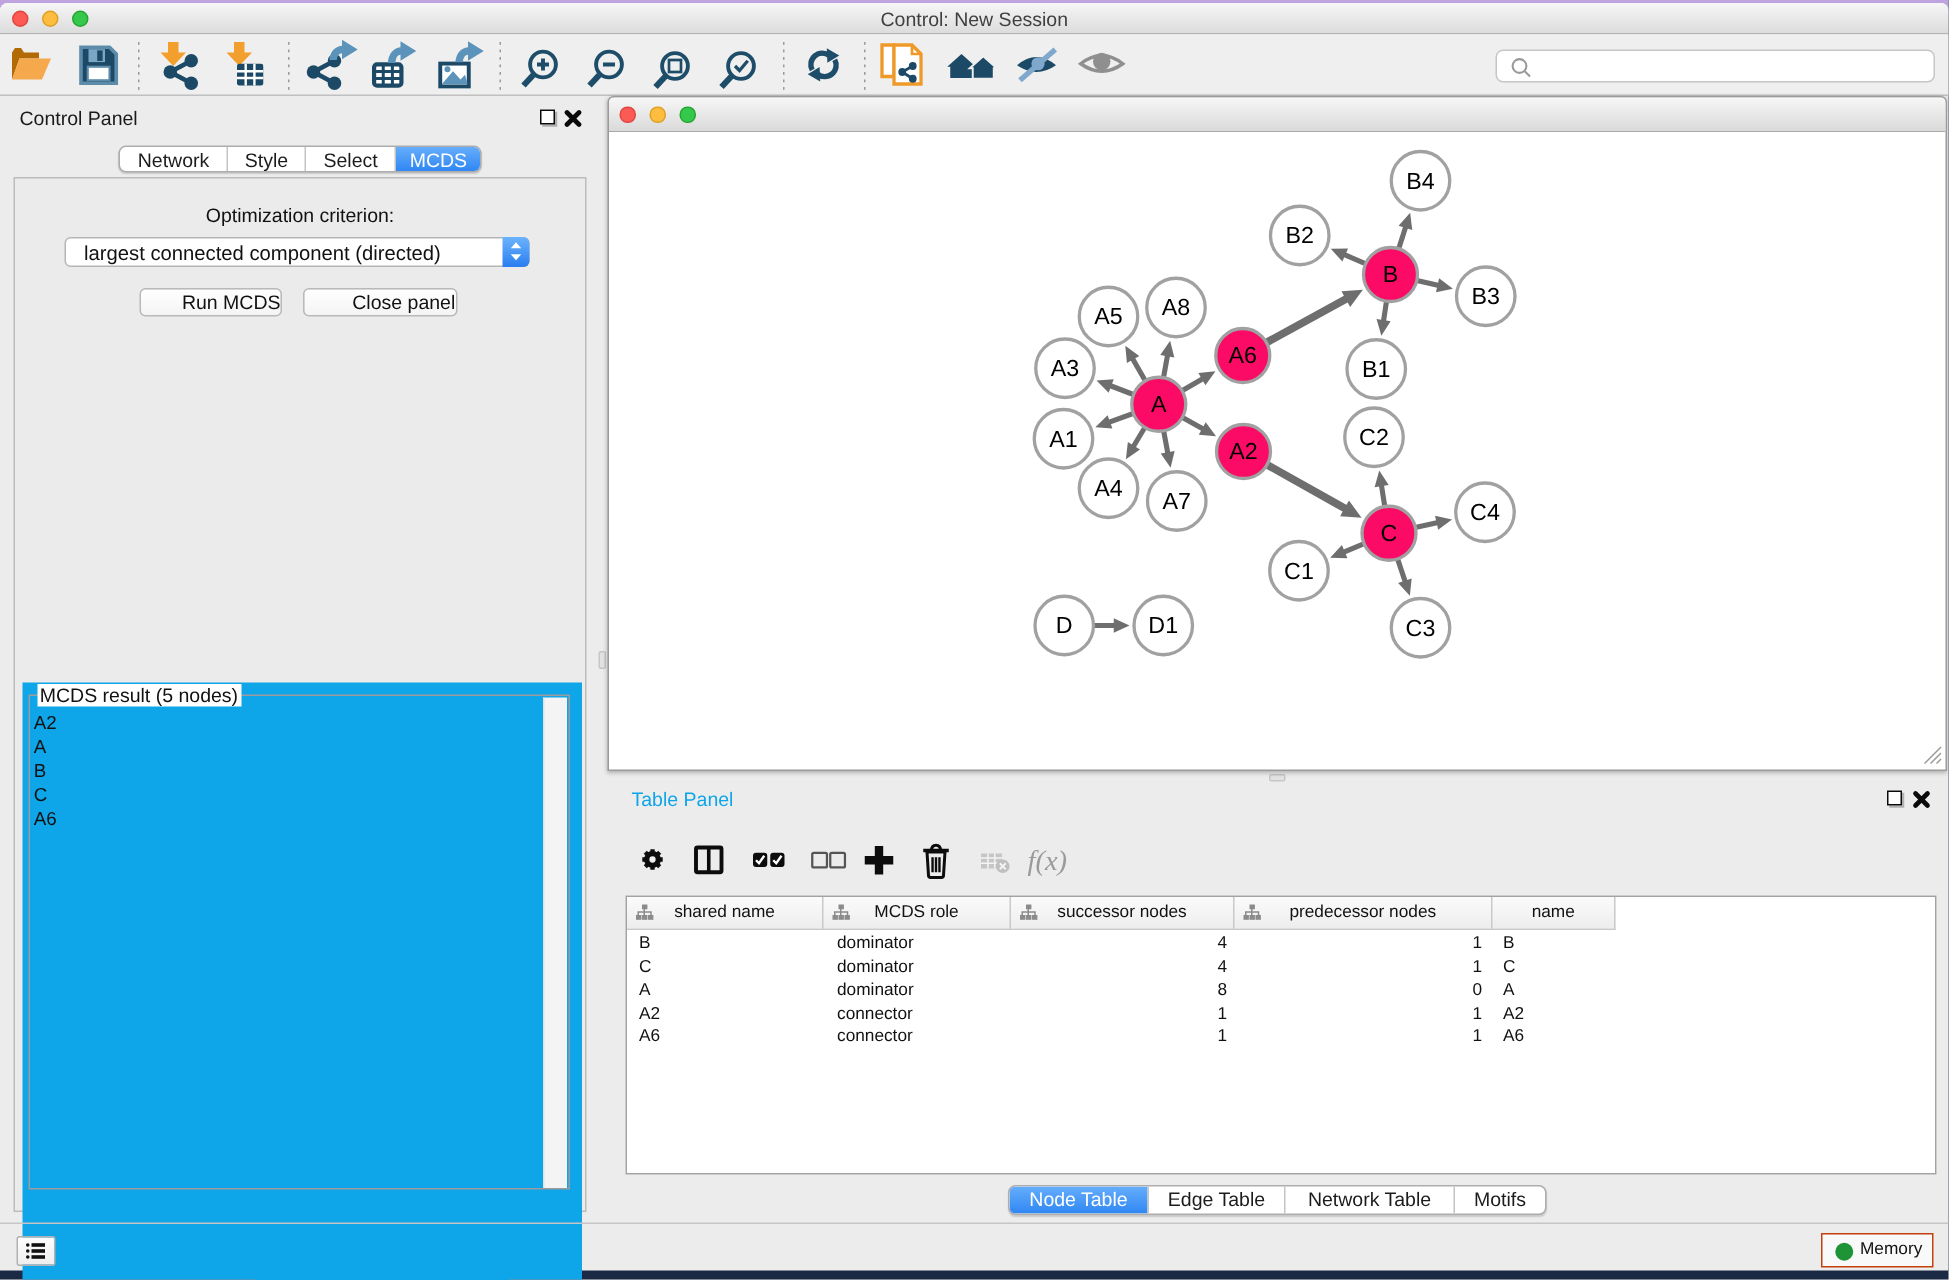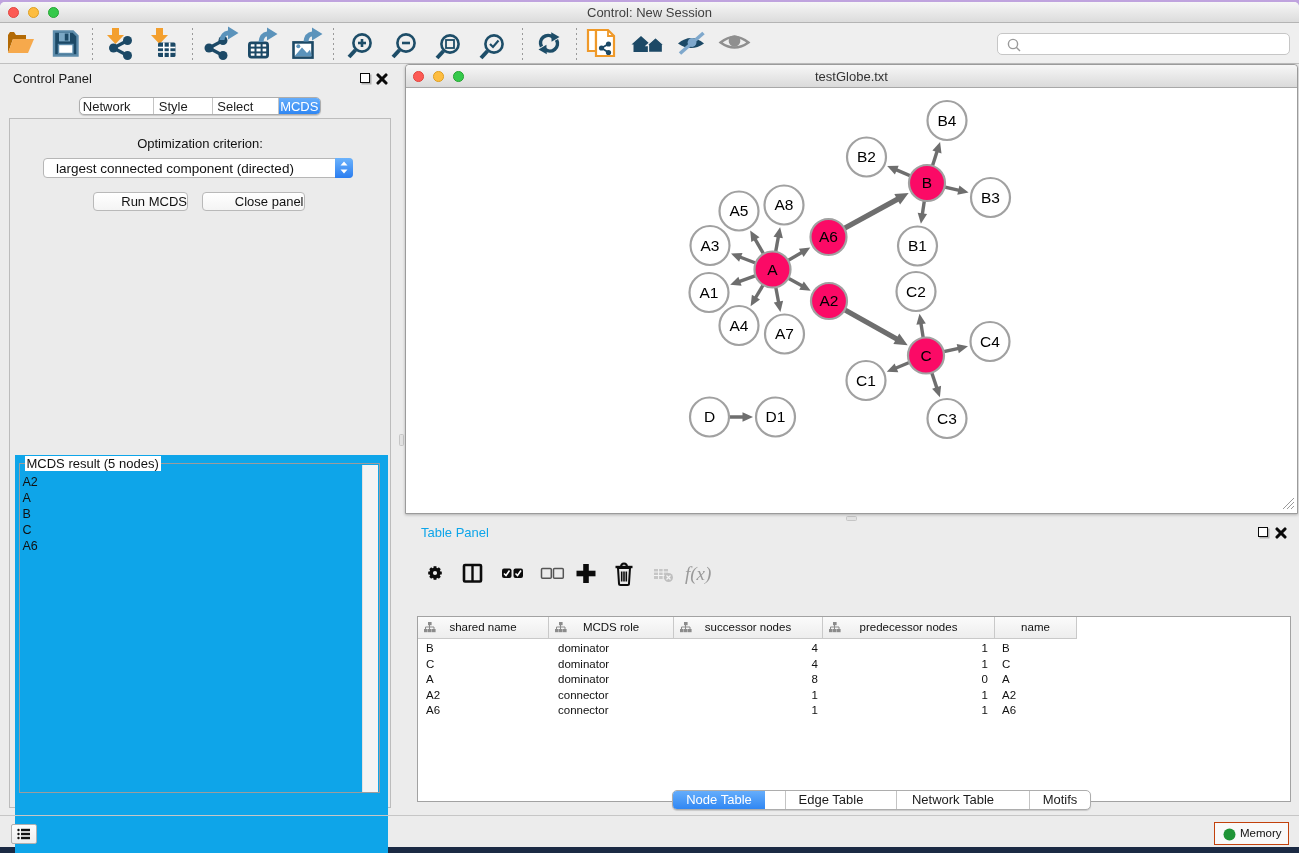--- a/index.html
+++ b/index.html
@@ -18,21 +18,21 @@
   #wtitle { left:0; width:1299px; top:3px; text-align:center; font-size:13px; color:#404040; }
   
   #toolbar { left:0; top:23px; width:1299px; height:41px; background:#efefef; border-bottom:1px solid #c0c0c0; }
   .tsep { top:27px; width:1px; height:33px;
      background-image:linear-gradient(#9a9a9a 2px, transparent 2px); background-size:1px 5px; }
   #search { left:997px; top:9.5px; width:293px; height:22px; background:#fff; border:1px solid #c6c6c6; border-radius:5px; }
   
   #cpTitle { left:13px; top:71px; font-size:13px; color:#1a1a1a; }
   .floatbox { width:10px; height:10px; border:1.8px solid #0a0a0a; background:#fff; box-shadow:1.5px 1.5px 0 #b0b0b0; }
   .tabgrp { display:flex; border:1px solid #adadad; border-radius:5px; background:#fff; overflow:hidden;
-            font-size:13px; color:#1c1c1c; text-align:center; box-shadow:0 1px 1px rgba(0,0,0,0.15);gap:20px;}
+            font-size:13px; color:#1c1c1c; text-align:center; box-shadow:0 1px 1px rgba(0,0,0,0.15);}
   .tabgrp .tab { border-left:1px solid #c4c4c4; display:flex; align-items:center; justify-content:center; }
   .tabgrp .tab:first-child { border-left:none; }
   .tabgrp .sel { background:linear-gradient(#65adfb,#3087f3); color:#fff; }
   #cpTabs { left:79px; top:97px; width:242px; height:18px; }
   #cpBox { left:9px; top:118px; width:382px; height:690px; border:1px solid #bcbcbc; background:#ebebeb; }
   #optLabel { left:9px; top:136px; width:382px; text-align:center; font-size:13px; color:#111; }
   #combo { left:43px; top:158px; width:310px; height:19.5px; background:#fff; border:1px solid #b6b6b6; border-radius:4px;
            font-size:13.5px; color:#111; }
   #comboCap { right:-1px; top:-1px; width:18px; height:19.5px; border-radius:0 4px 4px 0;
            background:linear-gradient(#6cb3fc,#2a7df0); }
@@ -45,21 +45,21 @@
   .mitem { left:3px; font-size:12.5px; color:#111; }
   
   #nwin { left:405px; top:64px; width:893px; height:450px; background:#fff; border:1px solid #9b9b9b;
           border-radius:4px 4px 0 0; box-shadow:0 1px 3px rgba(0,0,0,0.25); }
   #ntitle { left:0; top:0; width:100%; height:23px; background:linear-gradient(#f7f7f7,#dadada);
           border-bottom:1px solid #a8a8a8; border-radius:4px 4px 0 0; }
   .ntl { width:10.5px; height:10.5px; border-radius:50%; top:6px; }
   #nwtitle { left:0; top:4px; width:100%; text-align:center; font-size:13px; color:#333; }
   
   #tpTitle { left:421px; top:525px; font-size:13px; color:#0ea5e9; }
-  #tbl { left:417px; top:616px; width:874px; height:186px; background:#fff; border:1px solid #a2a2a2; }
+  #tbl { left:417px; top:597px; width:874px; height:186px; background:#fff; border:1px solid #a2a2a2; }
   #thead { left:0; top:0; width:659px; height:22px; background:linear-gradient(#fbfbfb,#ededed);
            border-bottom:1px solid #c9c9c9; font-size:11.5px; color:#111; }
   .thcell { top:0; height:22px; border-right:1px solid #c9c9c9; }
   .thlab { width:100%; text-align:center; top:4px; }
   .trow { left:0; width:659px; height:15.6px; font-size:11.5px; color:#111; }
   .tc { top:1px; }
   #statusSep { left:0; top:815px; width:1299px; height:1px; background:#c6c6c6; }
   #memBtn { left:1214px; top:822px; width:75px; height:23px; background:#f9f9f9; border:1px solid #c2410c;
             font-size:11.5px; color:#111; }
   #listBtn { left:11px; top:824px; width:26px; height:20px; background:linear-gradient(#fdfdfd,#eee); border:1px solid #b1b1b1; border-radius:2px; }
@@ -252,21 +252,20 @@
   </div>
 
   <div class="abs" style="left:398.5px;top:434px;width:5px;height:11.5px;background:#e2e2e2;border:1px solid #c6c6c6;border-radius:1.5px"></div>
   <div class="abs" style="left:845.5px;top:515.5px;width:11.5px;height:5px;background:#e2e2e2;border:1px solid #c6c6c6;border-radius:1.5px"></div>
 
   <div id="nwin" class="abs">
     <div id="ntitle" class="abs">
       <div class="ntl abs" style="left:7px;background:#fc5a54;border:0.5px solid #e14640"></div>
       <div class="ntl abs" style="left:27px;background:#fdbd40;border:0.5px solid #dfa023"></div>
       <div class="ntl abs" style="left:47px;background:#35c94b;border:0.5px solid #27a534"></div>
-      <div id="nwtitle" class="abs">testGlobe.txt</div>
     </div>
     <svg class="abs" style="left:0;top:23px" width="891" height="424" viewBox="0 0 891 424">
       <g transform="translate(-1,-1)">
 <g stroke="#6e6e6e" fill="#6e6e6e">
 <line x1="367.5" y1="182.5" x2="334.1" y2="194.6" stroke-width="3.4"></line>
 <polygon points="325.2,197.8 333.4,189.8 336.6,198.7" stroke="none"></polygon>
 <line x1="367.5" y1="182.5" x2="397.4" y2="199.1" stroke-width="3.4"></line>
 <polygon points="405.7,203.8 394.2,202.8 398.8,194.5" stroke="none"></polygon>
 <line x1="367.5" y1="182.5" x2="334.9" y2="170.0" stroke-width="3.4"></line>
 <polygon points="326.0,166.6 337.5,165.9 334.1,174.8" stroke="none"></polygon>

